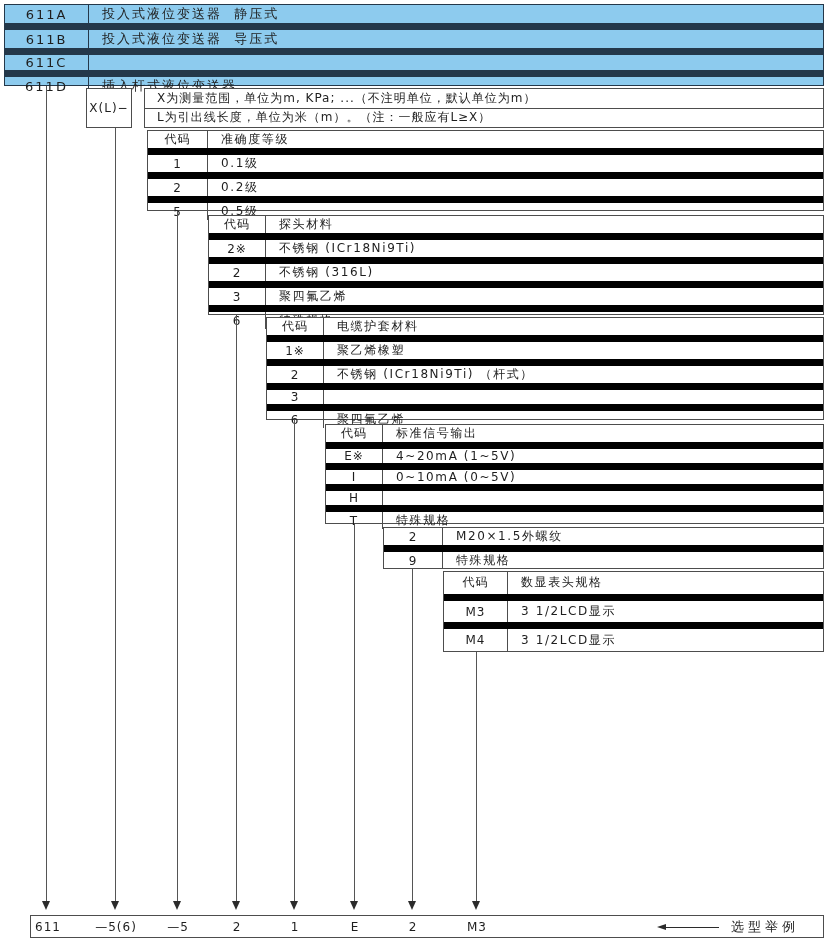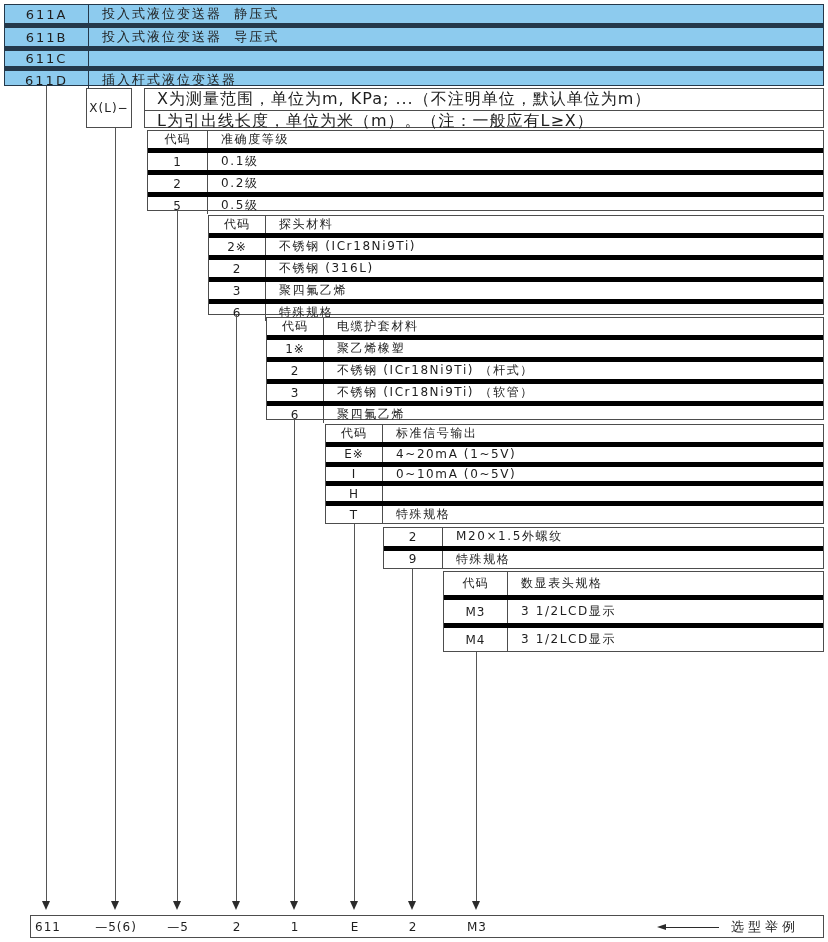--- a/index.html
+++ b/index.html
@@ -12,21 +12,21 @@
   #page { position:relative; width:828px; height:942px; background:#fff; overflow:hidden; }
 
   
   .tbl {
     position:absolute;
     border:1px solid #4d4d4d;
     background:#fff;
     display:flex; flex-direction:column;
     --codew:60px;
   }
-  .trow { display:flex; flex:1; align-items:stretch; border-top:5px solid #000000; font-size:12px; }
+  .trow { display:flex; flex:1; align-items:stretch; border-top:7px solid #000000; font-size:12px; }
   .trow:first-child { border-top:none; }
   .cell-code {
     width:var(--codew); flex:0 0 var(--codew);
     display:flex; align-items:center; justify-content:center;
     border-right:1px solid #4d4d4d;
     letter-spacing:1px; white-space:pre;
   }
   .cell-desc {
     display:flex; align-items:center;
     padding-left:13px; letter-spacing:1.6px; white-space:pre;
@@ -40,21 +40,21 @@
 
   
   .range-label-box {
     position:absolute; border:1px solid #4d4d4d; background:#fff;
     display:flex; align-items:center; justify-content:center;
     font-size:12px; letter-spacing:1px;
   }
   .range-rows { position:absolute; border:1px solid #4d4d4d; background:#fff; display:flex; flex-direction:column; }
   .range-rows .rrow {
     flex:1; display:flex; align-items:center;
-    padding-left:12px; font-size:16px; letter-spacing:1px; white-space:pre;
+    padding-left:12px; font-size:12px; letter-spacing:1px; white-space:pre;
     border-top:1px solid #4d4d4d;
   }
   .range-rows .rrow:first-child { border-top:none; }
 
   
   .vline { position:absolute; width:1px; background:#555; }
   .arrow-down {
     position:absolute; width:0; height:0;
     border-left:4px solid transparent; border-right:4px solid transparent;
     border-top:9px solid #2b2b2b;
@@ -156,21 +156,20 @@
     <div class="trow">
       <div class="cell-code">1※</div>
       <div class="cell-desc">聚乙烯橡塑</div>
     </div>
     <div class="trow">
       <div class="cell-code">2</div>
       <div class="cell-desc">不锈钢 (ICr18Ni9Ti) （杆式）</div>
     </div>
     <div class="trow">
       <div class="cell-code">3</div>
-      <div class="cell-desc">不锈钢 (ICr18Ni9Ti) （软管）</div>
     </div>
     <div class="trow">
       <div class="cell-code">6</div>
       <div class="cell-desc">聚四氟乙烯</div>
     </div>
   </div>
 
   <div class="tbl" style="left:325px;top:424px;width:499px;height:100px;--codew:57px;">
     <div class="trow">
       <div class="cell-code">代码</div>

